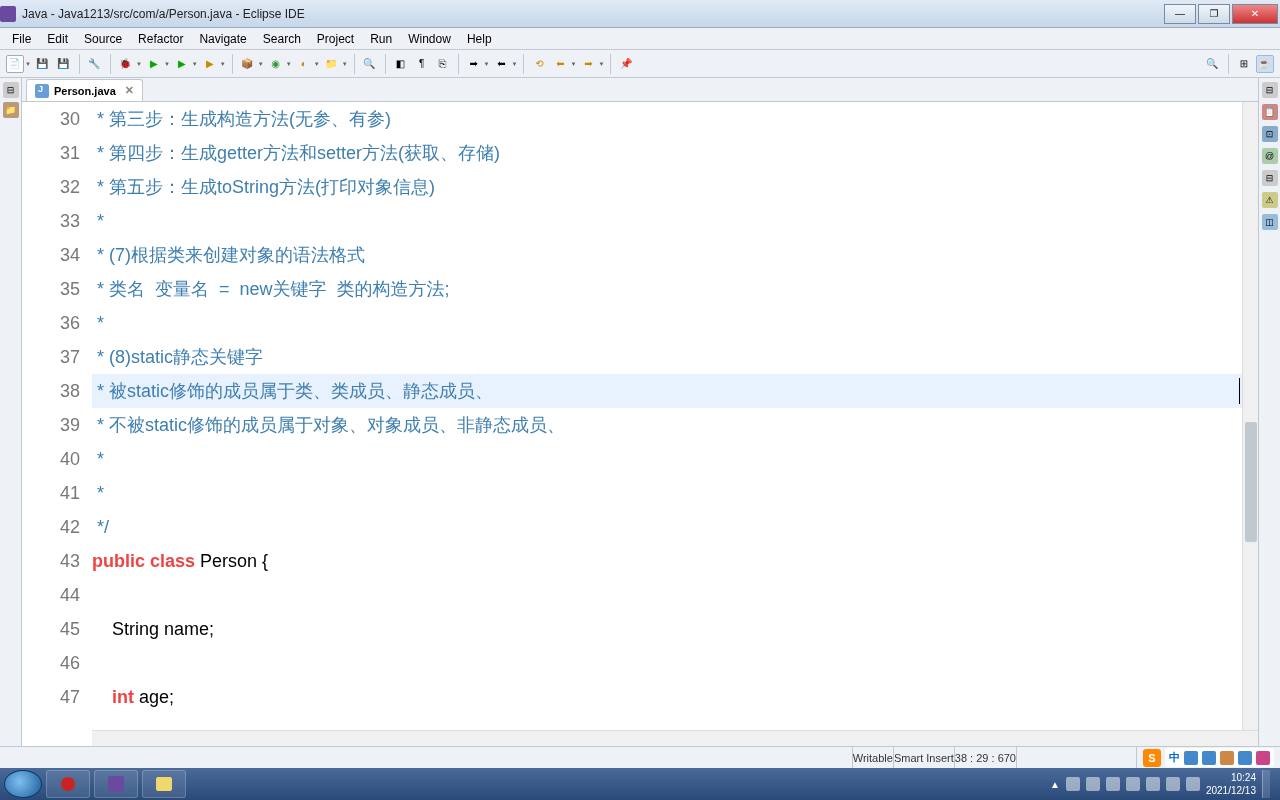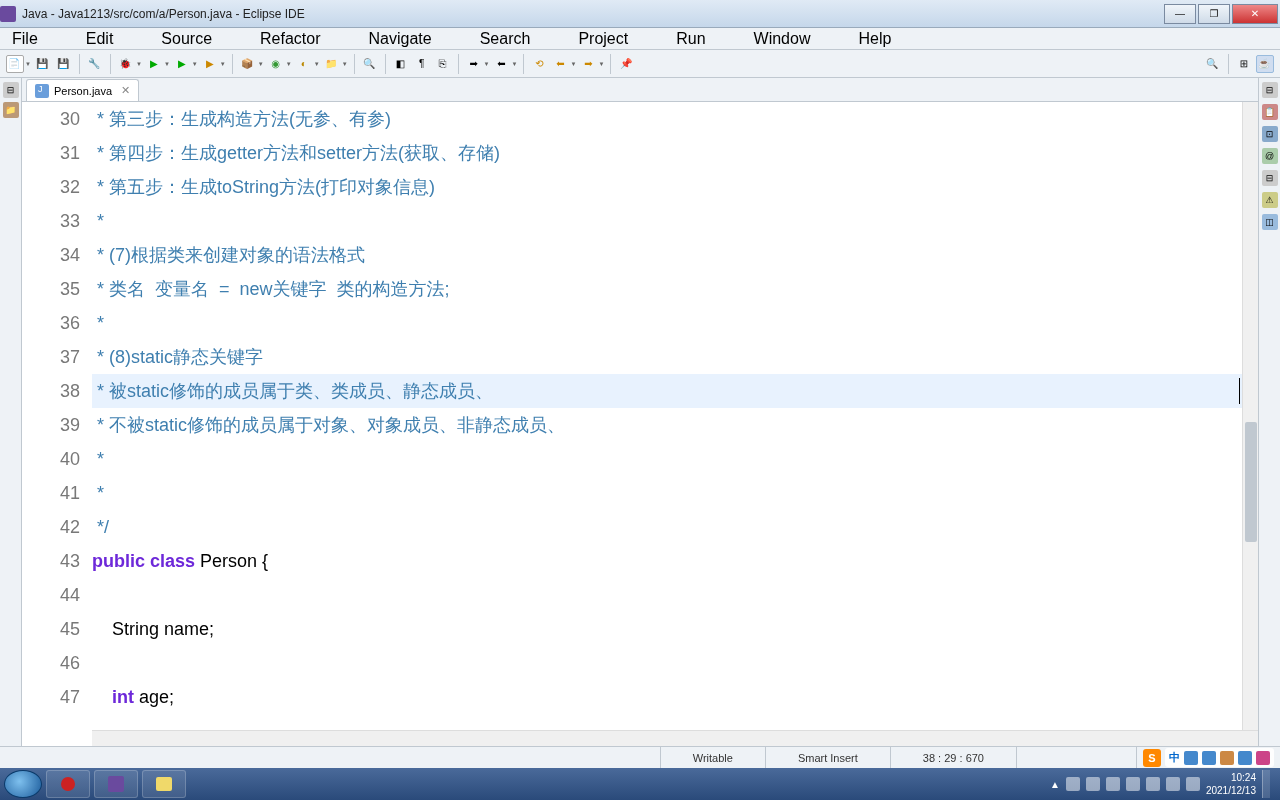--- a/index.html
+++ b/index.html
@@ -2,52 +2,52 @@
 <html><head>
 <meta charset="utf-8">
 <style>
 * { margin:0; padding:0; box-sizing:border-box; font-family:"Segoe UI",Tahoma,sans-serif; }
 html,body { width:1280px; height:800px; overflow:hidden; background:#d6e4f0; }
 .titlebar { height:28px; background:linear-gradient(#e0eaf5,#c5d7ea); display:flex; align-items:center; font-size:12px; color:#222; border-bottom:1px solid #9ab; }
 .titlebar-icon { width:16px; height:16px; background:#6a4a9e; border-radius:2px; margin-right:6px; display:inline-block; }
 .win-btns { margin-left:auto; display:flex; }
 .win-btn { width:32px; height:20px; margin-right:2px; border:1px solid #7a8aa0; background:linear-gradient(#f0f5fa,#cfdbe8); display:flex; align-items:center; justify-content:center; font-size:10px; cursor:pointer; }
 .win-btn.close { background:linear-gradient(#e88,#c33); color:#fff; width:46px; }
-.menubar { height:22px; background:#eef2f6; display:flex; align-items:center; padding-left:4px; font-size:16px; border-bottom:1px solid #c0c8d0;gap:32px; }
+.menubar { height:22px; background:#eef2f6; display:flex; align-items:center; padding-left:4px; font-size:12px; border-bottom:1px solid #c0c8d0; }
 .menubar span { padding:2px 8px; cursor:pointer; }
 .toolbar { height:28px; background:#eef2f6; border-bottom:1px solid #c0c8d0; display:flex; align-items:center; padding:0 6px; gap:3px; }
 .tb { width:18px; height:18px; border:1px solid transparent; border-radius:2px; cursor:pointer; display:flex; align-items:center; justify-content:center; font-size:10px; }
 .tb-sep { width:1px; height:20px; background:#c0c8d0; margin:0 3px; }
 .arrow { font-size:6px; color:#666; margin-left:-2px; }
 .toolbar-right { margin-left:auto; display:flex; gap:3px; align-items:center; }
 .workspace { display:flex; height:668px; background:#fff; }
 .left-trim { width:22px; background:#eef2f6; border-right:1px solid #c0c8d0; display:flex; flex-direction:column; align-items:center; gap:4px; padding-top:4px; }
 .trim-icon { width:16px; height:16px; cursor:pointer; background:#ccc; border-radius:2px; font-size:9px; display:flex; align-items:center; justify-content:center; }
 .editor-area { flex:1; display:flex; flex-direction:column; background:#fff; }
 .tabbar { height:24px; background:#eef2f6; display:flex; align-items:flex-end; border-bottom:1px solid #c0c8d0; padding-left:4px; }
-.tab { height:22px; background:#fff; border:1px solid #c0c8d0; border-bottom:none; padding:2px 8px; font-size:11px; display:flex; align-items:center; gap:5px; border-radius:3px 3px 0 0; cursor:pointer; }
+.tab { height:22px; background:#fff; border:1px solid #c0c8d0; border-bottom:none; padding:2px 8px; font-size:11px; display:flex; align-items:center; gap:5px; border-radius:3px 3px 0 0; cursor:pointer;font-weight:bold; }
 .tab-icon { width:14px; height:14px; background:#6a9edb; border-radius:2px; position:relative; }
 .tab-icon::after { content:"J"; color:#fff; font-size:9px; position:absolute; left:3px; top:0; }
 .tab-close { font-size:11px; color:#888; cursor:pointer; margin-left:4px; }
 .code { flex:1; overflow:hidden; font-family:Consolas,"Courier New",monospace; font-size:18px; line-height:34px; display:flex; position:relative; }
 .gutter { width:70px; text-align:right; padding-right:12px; color:#787878; user-select:none; background:#fff; }
 .gutter div { height:34px; }
 .lines { flex:1; color:#000; }
 .lines .cl { height:34px; white-space:pre; }
 .comment { color:#3f7faf; }
-.kw { color:#6d28d9; font-weight:bold; }
+.kw { color:#ef4444; font-weight:bold; }
 .highlight { background:#e8f2fe; }
 .cursor-line { position:relative; }
 .cursor-line::after { content:""; position:absolute; right:2px; top:4px; width:1px; height:26px; background:#000; }
 .right-trim { width:22px; background:#eef2f6; border-left:1px solid #c0c8d0; display:flex; flex-direction:column; align-items:center; gap:6px; padding-top:4px; }
 .vscroll { width:16px; background:#f0f0f0; border-left:1px solid #ddd; position:relative; }
 .vscroll-thumb { position:absolute; left:2px; width:12px; background:#c0c8d0; border-radius:2px; top:320px; height:120px; }
 .hscroll { height:16px; background:#f0f0f0; border-top:1px solid #ddd; margin-left:70px; }
 .statusbar { height:22px; background:#eef2f6; border-top:1px solid #c0c8d0; display:flex; align-items:center; font-size:11px; color:#333; }
-.status-cell { border-left:1px solid #c0c8d0; padding:0 32px; height:100%; display:flex; align-items:center; }
+.status-cell { border-left:1px solid #c0c8d0; padding:0 0; height:100%; display:flex; align-items:center; }
 .status-spacer { flex:1; }
 .status-spacer-sm { width:120px; }
 .taskbar { height:32px; background:linear-gradient(#4a6a9a,#2a4a7a); display:flex; align-items:center; padding:0 4px; gap:4px; }
 .tbtn { width:44px; height:28px; background:rgba(255,255,255,0.1); border:1px solid rgba(255,255,255,0.2); border-radius:3px; cursor:pointer; display:flex; align-items:center; justify-content:center; }
 .start-orb { width:38px; height:28px; background:radial-gradient(circle at 40% 40%,#7ec0ee,#1a5a9a); border-radius:50%; border:1px solid #0a3a6a; cursor:pointer; }
 .tray { margin-left:auto; display:flex; align-items:center; gap:6px; color:#fff; font-size:10px; padding-right:6px; }
 .tray-icon { width:14px; height:14px; background:rgba(255,255,255,.5); border-radius:2px; cursor:pointer; }
 .clock { text-align:right; line-height:13px; }
 .sogou { width:18px; height:18px; background:#ff8800; border-radius:3px; color:#fff; font-size:11px; display:flex; align-items:center; justify-content:center; font-weight:bold; }
 .ime-bar { display:flex; gap:4px; align-items:center; background:rgba(255,255,255,.9); padding:2px 4px; border-radius:3px; }

